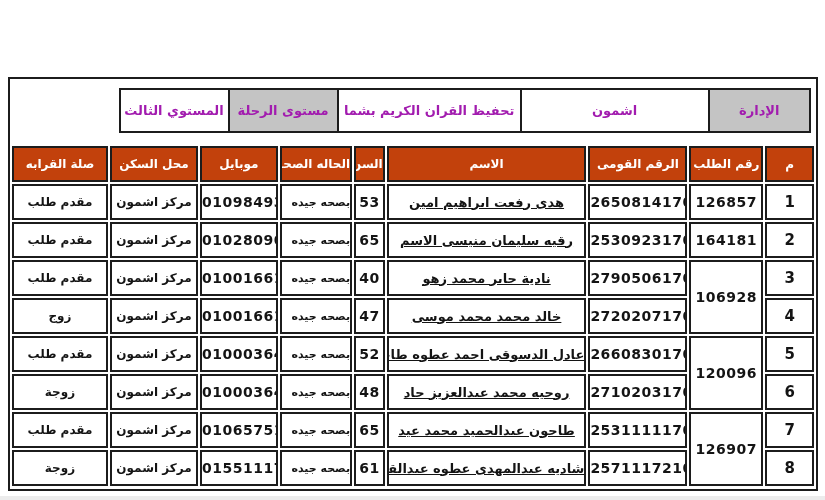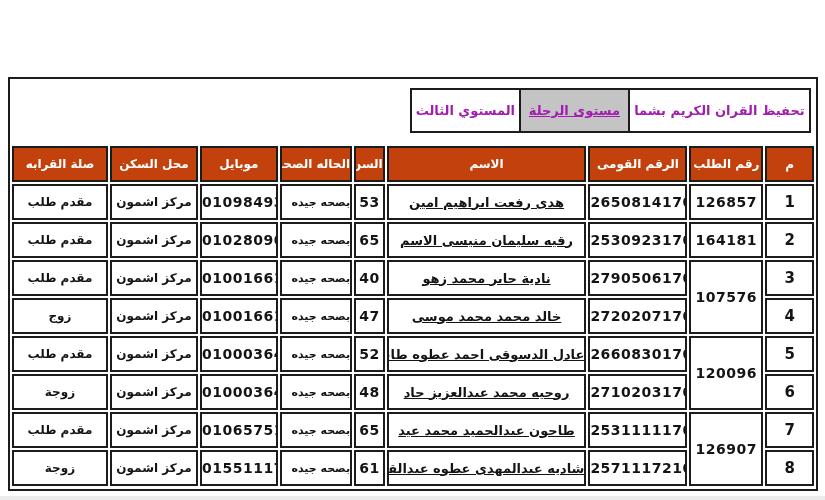--- a/index.html
+++ b/index.html
@@ -24,21 +24,21 @@
     display:flex; direction:rtl;
     margin:9px 5px 0 5px; height:45px;
   }
   .band-cell {
     border:2px solid #1c1c1c;
     display:flex; align-items:center; justify-content:center;
     font-weight:bold; font-size:13px; color:#a21caf;
     white-space:nowrap; overflow:hidden;
   }
   .band-cell:not(:first-child){ border-right:none; }
-  .band-gray { background:#c4c4c4;text-decoration:underline; }
+  .band-gray { background:#c4c4c4; }
   .band-white { background:#ffffff; }
   .bw1 { width:13.0%; }   
   .bw2 { width:23.6%; }   
   .bw3 { width:13.0%; }   
   .bw4 { width:23.0%; }   
   .bw5 { width:13.7%; }   
   .bw6 { width:13.7%; }   
 
   
   table.grid {
@@ -78,20 +78,22 @@
   col.c-mobile   { width:9.9%; }
   col.c-residence{ width:11.2%; }
   col.c-relation { width:12.2%; }
 </style>
 </head>
 <body>
 
 <div class="outer">
 
   <div class="band">
+    <div class="band-cell band-gray bw1">الإدارة</div>
+    <div class="band-cell band-white bw2">اشمون</div>
     <div class="band-cell band-white bw4">تحفيظ القران الكريم بشما</div>
     <div class="band-cell band-gray bw5">مستوى الرحلة</div>
     <div class="band-cell band-white bw6">المستوي الثالث</div>
   </div>
 
   <table class="grid">
     <colgroup>
       <col class="c-serial">
         <col class="c-request">
         <col class="c-nid">
@@ -133,21 +135,21 @@
           <td class="col-nid num">25309231701546</td>
           <td class="col-name">رقيه سليمان منيسى الاسم</td>
           <td class="col-age num">65</td>
           <td class="col-health">بصحه جيده</td>
           <td class="col-mobile num">01028090400</td>
           <td class="col-residence">مركز اشمون</td>
           <td class="col-relation">مقدم طلب</td>
         </tr>
         <tr>
           <td class="col-serial">3</td>
-          <td class="col-request num" rowspan="2">107576</td>
+          <td class="col-request num" rowspan="2">106928</td>
           <td class="col-nid num">27905061700743</td>
           <td class="col-name">نادية جابر محمد زهو</td>
           <td class="col-age num">40</td>
           <td class="col-health">بصحه جيده</td>
           <td class="col-mobile num">01001661501</td>
           <td class="col-residence">مركز اشمون</td>
           <td class="col-relation">مقدم طلب</td>
         </tr>
         <tr>
           <td class="col-serial">4</td>

